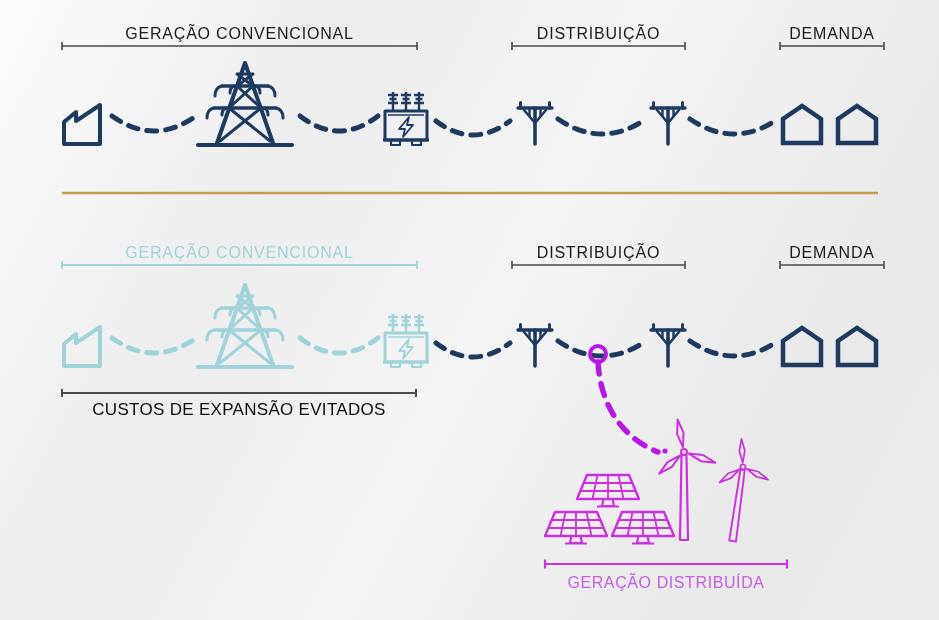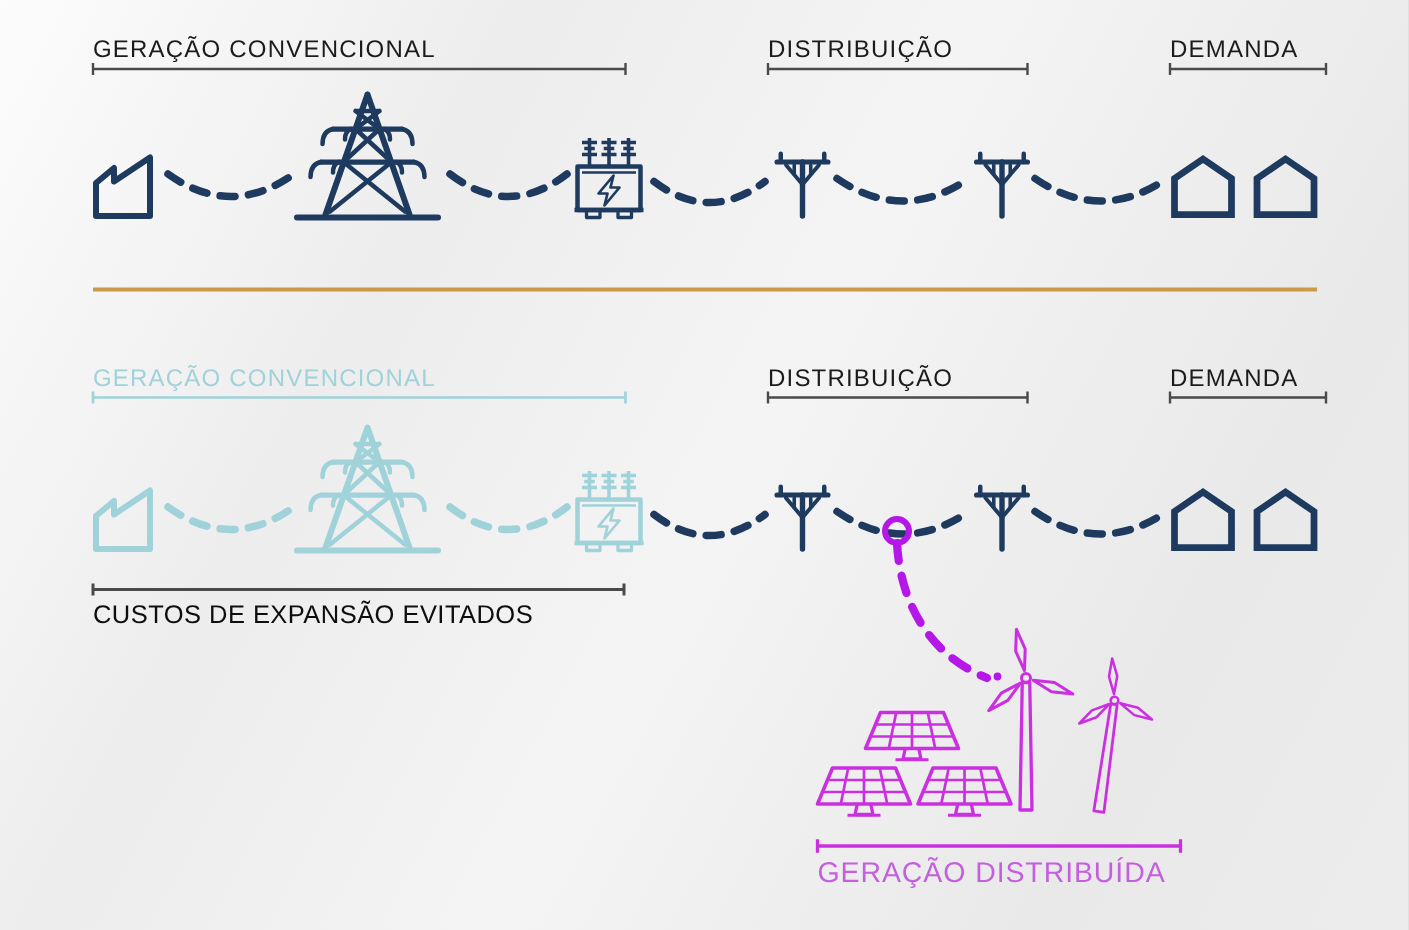--- a/index.html
+++ b/index.html
@@ -4,25 +4,25 @@
 <style>
   html,body{margin:0;padding:0;background:#dcdcdd;}
   .stage{
     position:relative;width:939px;height:620px;overflow:hidden;
     background:linear-gradient(118deg,#fcfcfc 0%,#ededee 28%,#f4f4f5 52%,#e9e9ea 80%,#ececed 100%);
     font-family:"Liberation Sans",sans-serif;
   }
   svg.canvas{position:absolute;left:0;top:0;}
   .lbl{
     position:absolute;font-size:16px;letter-spacing:.8px;color:var(--ink);
-    text-align:left;white-space:nowrap;line-height:19px;
+    text-align:center;white-space:nowrap;line-height:19px;
   }
   .lbl.teal{color:var(--teal);}
   .lbl.bold{font-weight:normal;font-size:17px;letter-spacing:.3px;color:#0e0e0e;}
-  .lbl.mag{color:var(--magenta-text);font-size:19px;letter-spacing:.6px;}
+  .lbl.mag{color:var(--magenta-text);font-size:16px;letter-spacing:.6px;}
   
   .st-navy{stroke:var(--navy);}
   .st-teal{stroke:var(--teal);}
   .st-gold{stroke:var(--gold);}
   .st-line{stroke:var(--line);}
   .st-mag{stroke:var(--magenta);}
   .st-magi{stroke:var(--magenta-light);}
   .nofill{fill:none;}
   .dash{stroke-width:5;stroke-linecap:round;stroke-dasharray:10 9;fill:none;}
 </style>

